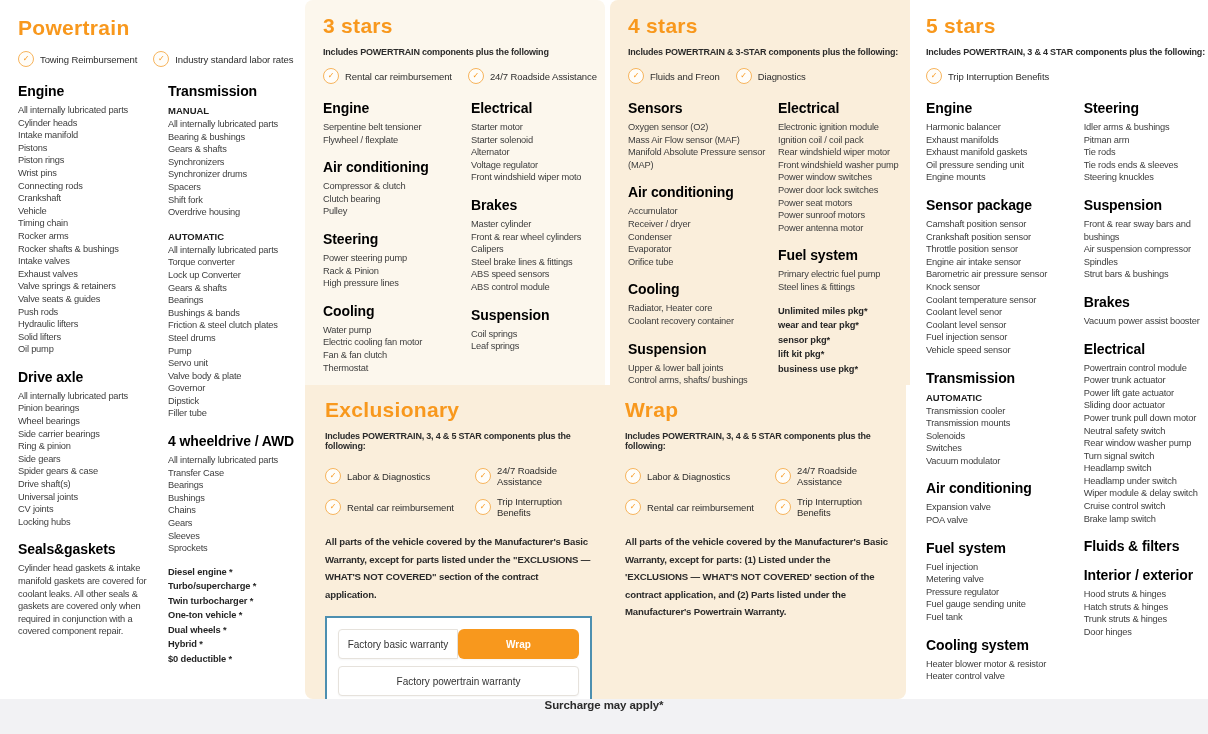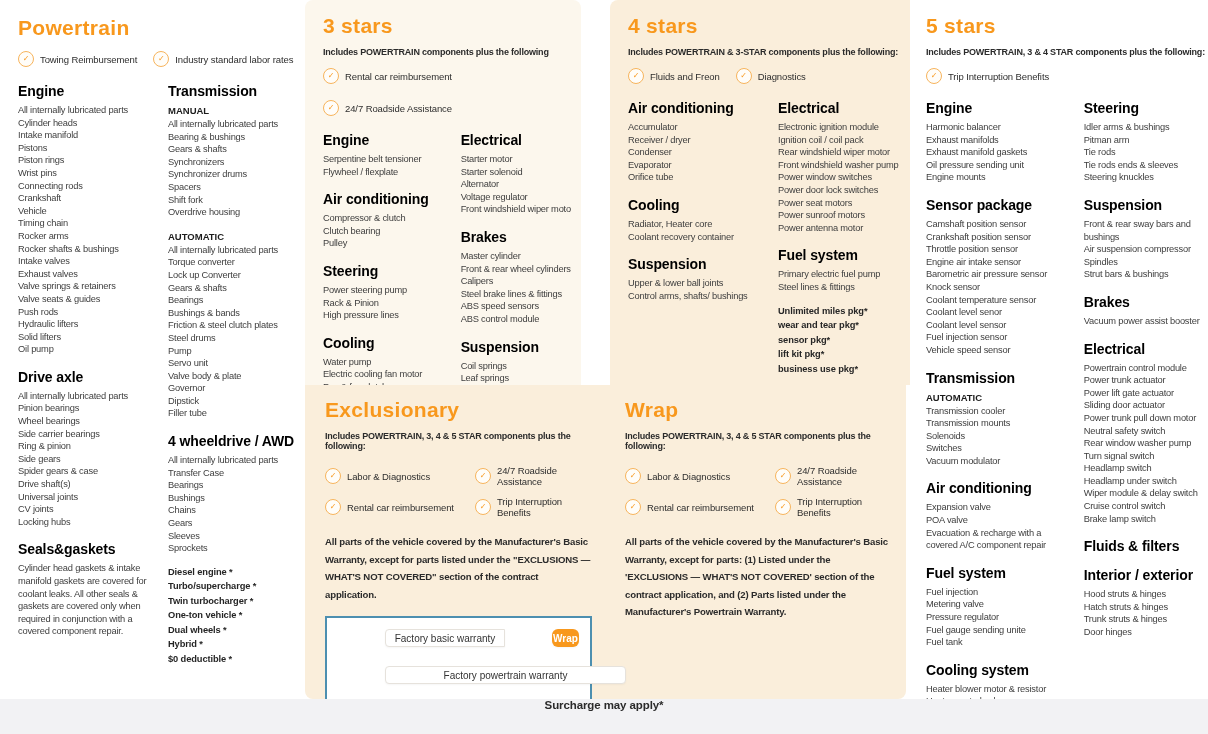--- a/index.html
+++ b/index.html
@@ -6,21 +6,21 @@
   html,body { width:1208px; height:734px; }
   body {
     font-family:"Liberation Sans", sans-serif;
     background:#ffffff;
     color:#3e3e3e;
     position:relative;
     overflow:hidden;
   }
   .panel { position:absolute; }
   #panel-powertrain { left:8px; top:0; width:290px; height:699px; background:#ffffff; padding:16px 0 0 10px; }
-  #panel-3stars { left:305px; top:0; width:276px; height:385px; background:#FCF7ED; border-radius:8px 8px 0 0; padding:14px 0 0 18px; }
+  #panel-3stars { left:305px; top:0; width:300px; height:385px; background:#FCF7ED; border-radius:8px 8px 0 0; padding:14px 0 0 18px; }
   #panel-4stars { left:610px; top:0; width:352px; height:385px; background:#FAEEDB; border-radius:8px 8px 0 0; padding:14px 0 0 18px; }
   #panel-5stars { left:910px; top:0; width:298px; height:699px; background:#ffffff; padding:14px 0 0 16px; }
   #panel-excl { left:305px; top:385px; width:601px; height:314px; background:#FAEEDB; border-radius:0 0 8px 8px; display:flex; }
 
   .big-title { font-size:21px; font-weight:bold; color:#F8981D; letter-spacing:0.3px; }
   .subtitle { font-size:9px; font-weight:bold; color:#2b2b2b; margin-top:9px; letter-spacing:-0.2px; }
 
   .checks { display:flex; gap:16px; margin-top:11px; align-items:center; flex-wrap:wrap; }
   .checks-grid { display:grid; grid-template-columns:150px 1fr; row-gap:9px; margin-top:14px; }
   .check { display:flex; align-items:center; gap:6px; }
@@ -54,21 +54,21 @@
 
   .diagram {
     margin-top:13px; width:267px; height:97px;
     border:2px solid #4C8FB0; background:#ffffff;
     padding:11px; 
   }
   .dg-row { display:flex; height:30px; }
   .dg-box {
     background:#ffffff; border:1px solid #E6E2DC; border-radius:4px;
     font-size:10px; color:#333; display:flex; align-items:center; justify-content:center;
-    height:18px; box-shadow:0 1px 2px rgba(0,0,0,0.04);margin-left:47px;
+    height:30px; box-shadow:0 1px 2px rgba(0,0,0,0.04);
   }
   .dg-basic { flex:0 0 120px; border-radius:4px 0 0 4px; }
   .dg-wrap {
     flex:1; background:#F8981D; border:none; border-radius:6px;
     color:#ffffff; font-weight:bold; font-size:10px;
   }
   .dg-powertrain { margin-top:7px; width:100%; }
 
   #footer {
     position:absolute; left:0; top:699px; width:1208px; height:35px;
@@ -265,20 +265,26 @@
           <span class="clabel">Fluids and Freon</span>
         </div>
         <div class="check">
           <span class="cicon">✓</span>
           <span class="clabel">Diagnostics</span>
         </div>
       </div>
     <div class="cols">
       <div>
           <div class="section">
+            <div class="shead">Sensors</div>
+            <div class="item">Oxygen sensor (O2)</div>
+            <div class="item">Mass Air Flow sensor (MAF)</div>
+            <div class="item">Manifold Absolute Pressure sensor (MAP)</div>
+          </div>
+          <div class="section">
             <div class="shead">Air conditioning</div>
             <div class="item">Accumulator</div>
             <div class="item">Receiver / dryer</div>
             <div class="item">Condenser</div>
             <div class="item">Evaporator</div>
             <div class="item">Orifice tube</div>
           </div>
           <div class="section">
             <div class="shead">Cooling</div>
             <div class="item">Radiator, Heater core</div>
@@ -357,21 +363,20 @@
             <div class="item">Transmission cooler</div>
             <div class="item">Transmission mounts</div>
             <div class="item">Solenoids</div>
             <div class="item">Switches</div>
             <div class="item">Vacuum modulator</div>
           </div>
           <div class="section">
             <div class="shead">Air conditioning</div>
             <div class="item">Expansion valve</div>
             <div class="item">POA valve</div>
-            <div class="item">Evacuation &amp; recharge with a covered A/C component repair</div>
           </div>
           <div class="section">
             <div class="shead">Fuel system</div>
             <div class="item">Fuel injection</div>
             <div class="item">Metering valve</div>
             <div class="item">Pressure regulator</div>
             <div class="item">Fuel gauge sending unite</div>
             <div class="item">Fuel tank</div>
           </div>
           <div class="section">

